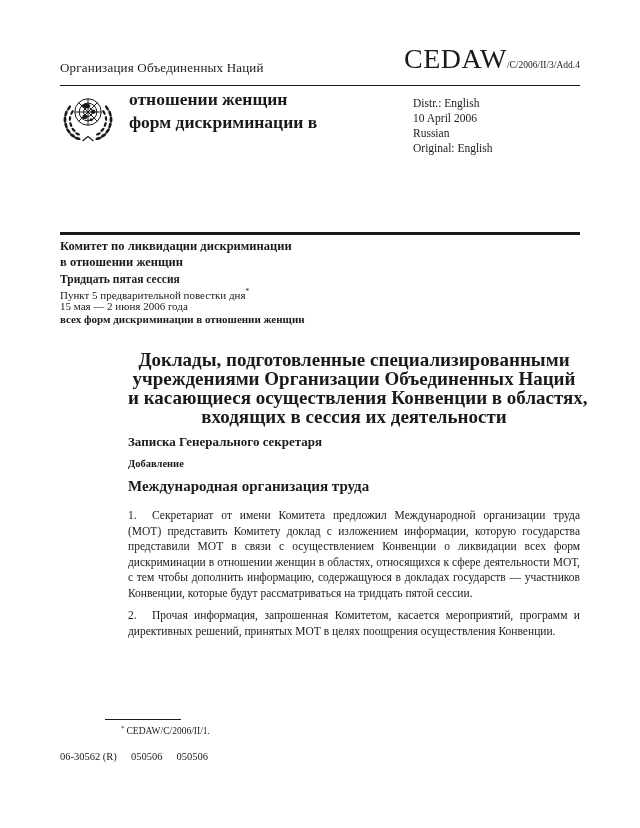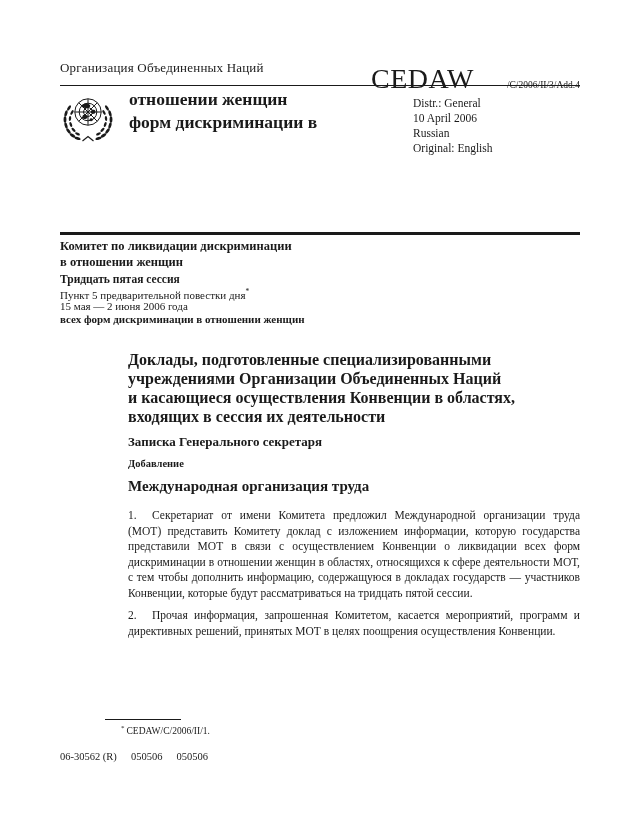--- a/index.html
+++ b/index.html
@@ -6,21 +6,21 @@
   .page {
     position:relative; width:640px; height:828px; margin:8px auto;
     background:#ffffff; color:#1a1a1a;
     font-family:"Liberation Serif","DejaVu Serif",serif;
     overflow:hidden;
   }
   .nowrap { white-space:nowrap; }
 
   
   .org-name { position:absolute; left:60px; top:52px; font-size:13px; letter-spacing:0.2px; }
-  .doc-symbol { position:absolute; top:56px; right:60px; display:flex; align-items:baseline;gap:33px; }
+  .doc-symbol { position:absolute; top:36px; right:60px; display:flex; align-items:baseline; }
   .doc-symbol-main { font-size:28px; letter-spacing:0.5px; line-height:30px; }
   .doc-symbol-suffix { font-size:9.5px; }
   .rule-thin { position:absolute; left:60px; width:520px; top:77px; height:1px; background:#1a1a1a; }
 
   
   .emblem { position:absolute; left:56px; top:83px; width:64px; height:53px; }
   .conv-title { position:absolute; left:129px; top:80px; font-weight:bold; font-size:17.5px; line-height:23px; }
   .distr-block { position:absolute; left:413px; top:88px; font-size:11.5px; line-height:15px; }
 
   .rule-thick { position:absolute; left:60px; width:520px; top:224px; height:2.5px; background:#1a1a1a; }
@@ -29,21 +29,21 @@
   .committee { position:absolute; left:60px; top:231px; }
   .committee .name-line { font-weight:bold; font-size:12.5px; line-height:15.5px; }
   .committee .session-line { font-weight:bold; font-size:11.5px; line-height:12.5px; margin-top:3px; }
   .committee .plain-line { font-size:11px; line-height:12.2px; }
   .committee .topic-line { font-weight:bold; font-size:11px; line-height:12.5px; }
   .committee .topic-first { margin-top:4px; }
   .committee sup { font-size:7.5px; }
 
   
   .main { position:absolute; left:128px; top:342px; width:452px; }
-  .report-title { font-weight:bold; font-size:16px; line-height:19px; margin:0; }
+  .report-title { font-weight:bold; font-size:19px; line-height:19px; margin:0;text-align:center; }
   .note-subtitle { font-weight:bold; font-size:13px; margin-top:8px; }
   .addendum { font-weight:bold; font-size:10.5px; margin-top:8px; }
   .section-heading { font-weight:bold; font-size:15px; margin-top:9px; }
   .paras { margin-top:13px; }
   .paras p { font-size:11.5px; line-height:15.5px; text-align:justify; margin:0 0 7px 0; }
   .pnum { display:inline-block; width:24px; }
 
   
   .footnote-rule { position:absolute; left:105px; top:711px; width:76px; height:1px; background:#1a1a1a; }
   .footnote { position:absolute; left:121px; top:716px; font-size:9.5px; }
@@ -111,21 +111,21 @@
     </g>
     <path d="M26.5 50 L32 45.5 L37.5 50" stroke="#1a1a1a" stroke-width="1.2" fill="none"></path>
   </svg>
 
   <div class="conv-title">
     <div class="nowrap">отношении женщин</div>
     <div class="nowrap">форм дискриминации в</div>
   </div>
 
   <div class="distr-block">
-    <div class="nowrap">Distr.: General</div>
+    <div class="nowrap">Distr.: English</div>
     <div class="nowrap">10 April 2006</div>
     <div class="nowrap">Russian</div>
     <div class="nowrap">Original: English</div>
   </div>
 
   <div class="rule-thick"></div>
 
   <div class="committee">
     <div class="name-line nowrap">Комитет по ликвидации дискриминации</div>
     <div class="name-line nowrap">в отношении женщин</div>

